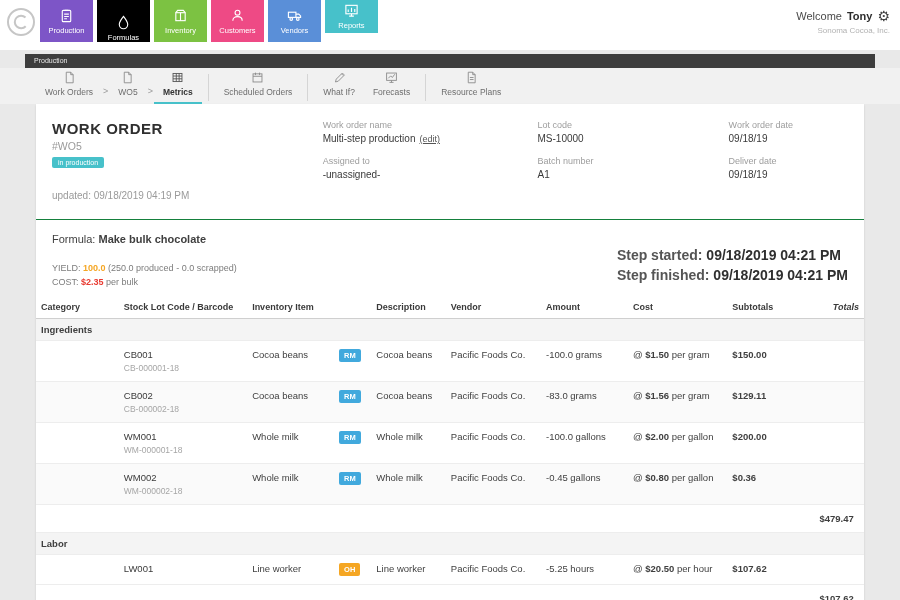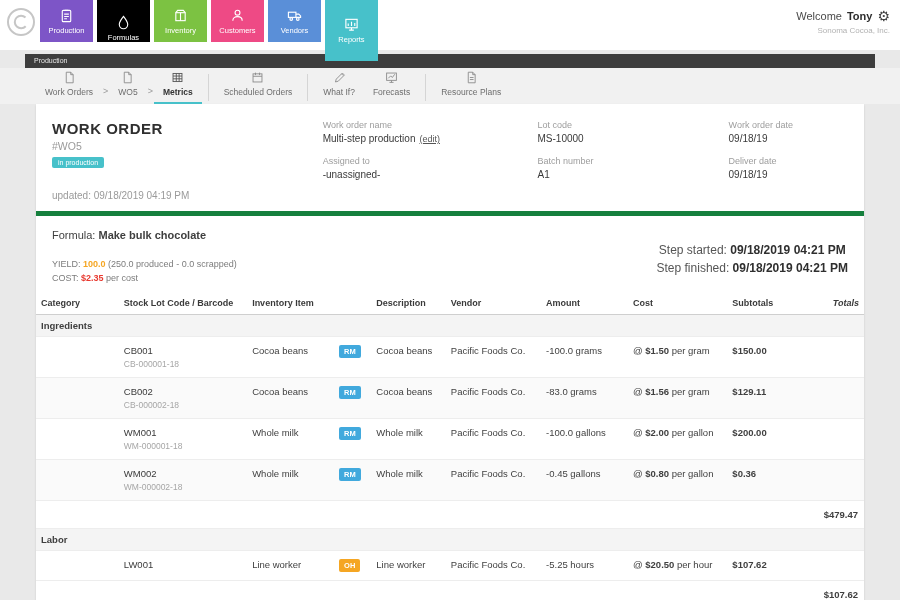--- a/index.html
+++ b/index.html
@@ -7,21 +7,21 @@
   body {
     width:900px; height:600px; overflow:hidden;
     background:#e9e9e9; color:#3f3f3f;
     font-family:"Liberation Sans", sans-serif; font-size:10px;
   }
   
   .header { background:#fff; height:50px; position:relative; }
   .logo { position:absolute; left:6px; top:7px; width:30px; height:30px; }
   .topnav { position:absolute; left:40px; top:0; display:flex; gap:4px; align-items:flex-start; }
   .navbtn { width:53px; height:42px; display:flex; flex-direction:column; align-items:center; justify-content:center; cursor:pointer; }
-  .navbtn.active { height:61px; }
+  .navbtn.active { height:33px; }
   .navicon { width:15px; height:15px; display:block; }
   .navicon svg { width:15px; height:15px; display:block; }
   .navlabel { color:#fff; font-size:7.5px; margin-top:3px; white-space:nowrap; }
   .user { position:absolute; right:10px; top:9px; text-align:right; }
   .user-line1 { font-size:11px; color:#4a4a4a; display:flex; align-items:center; gap:5px; justify-content:flex-end; }
   .user-name { font-weight:bold; color:#2d2d2d; }
   .gear { font-size:14px; color:#3f3f3f; cursor:pointer; line-height:1; }
   .company { font-size:8px; color:#b2b2b2; margin-top:3px; }
   
   .section-bar { margin:4px 25px 0 25px; height:14px; background:#3d3d3d; color:#e8e8e8;
@@ -29,52 +29,52 @@
   
   .subnav { display:flex; align-items:flex-end; padding:5px 0 0 36px; height:36px; background:#f1f1f1; }
   .tab { display:flex; flex-direction:column; align-items:center; gap:3px; padding:0 9px 5px 9px;
     font-size:8.5px; color:#6d6d6d; border-bottom:2px solid transparent; cursor:pointer; white-space:nowrap; }
   .tab svg { width:13px; height:13px; display:block; }
   .tab.active { border-bottom-color:#47c1ca; color:#333; font-weight:bold; }
   .crumb-sep { font-size:9px; color:#9a9a9a; padding:0 1px 8px 1px; }
   .vdivider { width:1px; background:#d5d5d5; height:27px; margin:0 6px 3px 6px; }
   
   .card { margin:0 36px; background:#fff; box-shadow:0 1px 2px rgba(0,0,0,0.12); }
-  .wo-header { display:grid; grid-template-columns:34% 27% 24% 15%; padding:16px 16px 4px 16px;
-    border-bottom:5px solid #15803d; }
+  .wo-header { display:grid; grid-template-columns:34% 27% 24% 15%; padding:16px 16px 12px 16px;
+    border-bottom:1px solid #15803d; }
   .wo-title { font-size:15px; font-weight:bold; letter-spacing:.5px; color:#2f2f2f; }
   .wo-number { color:#9a9a9a; font-size:10.5px; margin-top:3px; }
   .status-badge { display:inline-block; color:#fff; font-size:7px; padding:2px 6px; border-radius:2px; margin-top:5px; }
   .wo-updated { font-size:10px; color:#9a9a9a; margin-top:22px; margin-bottom:6px; }
   .field-label { font-size:9px; color:#9d9d9d; }
   .field-value { font-size:10px; color:#3a3a3a; margin:3px 0 12px 0; }
   .edit-link { color:#555; text-decoration:underline; font-size:9px; margin-left:4px; cursor:pointer; }
   
   .step-info { display:flex; justify-content:space-between; padding:13px 16px 9px 16px; }
   .formula-line { font-size:11px; margin-bottom:18px; }
   .formula-name { font-weight:bold; }
   .metric-line { font-size:9px; color:#7c7c7c; margin-top:4px; }
   .orange { color:#f5a623; font-weight:bold; }
   .red { color:#e8392f; font-weight:bold; }
-  .step-times { text-align:center; font-size:12px; color:#555; padding-top:14px; }
+  .step-times { text-align:left; font-size:14px; color:#555; padding-top:14px;font-weight:bold; }
   .step-times b { color:#2f2f2f; }
   .step-times div { margin-bottom:4px; }
   
   table { width:100%; border-collapse:collapse; font-size:9.5px; table-layout:fixed; }
   th { text-align:left; font-weight:bold; font-size:9px; color:#3a3a3a; padding:6px 5px;
     border-bottom:1px solid #cfcfcf; white-space:nowrap; overflow:hidden; }
   .th-right { text-align:right;font-style:italic; }
   td { padding:8px 5px; border-bottom:1px solid #ededed; vertical-align:top; overflow:hidden; }
   .section-row td { background:#f4f4f4; font-weight:bold; padding:5px; }
   .row-alt td { background:#fafafa;margin-left:37px; }
   .code { color:#3a3a3a; }
   .barcode { color:#a6a6a6; font-size:8.5px; margin-top:3px; }
   .badge { display:inline-block; color:#fff; font-size:7.5px; font-weight:bold; padding:2px 5px; border-radius:2px; }
   .subtotal { font-weight:bold; }
-  .total-cell { text-align:right; font-weight:bold; padding-right:6px; }
+  .total-cell { text-align:center; font-weight:bold; padding-right:6px; }
   .step-row td { background:#f6f6f6; font-weight:bold; }
 </style>
 </head>
 <body>
 
 <div class="header">
   <span class="logo">
     <svg viewBox="0 0 30 30">
         <circle cx="15" cy="15" r="13" fill="none" stroke="#c6c6c6" stroke-width="2"></circle>
         <path d="M19.5 10.5a6.3 6.3 0 1 0 .2 8.8" fill="none" stroke="#c6c6c6" stroke-width="2"></path>
@@ -248,21 +248,21 @@
         <span class="formula-name">Make bulk chocolate</span>
       </div>
       <div class="metric-line">
         <span>YIELD:</span>
         <span class="orange">100.0</span>
         <span>(250.0 produced - 0.0 scrapped)</span>
       </div>
       <div class="metric-line">
         <span>COST:</span>
         <span class="red">$2.35</span>
-        <span>per cost</span>
+        <span>per bulk</span>
       </div>
     </div>
     <div class="step-times">
       <div><span>Step started:</span> <b>09/18/2019 04:21 PM</b></div>
       <div><span>Step finished:</span> <b>09/18/2019 04:21 PM</b></div>
     </div>
   </div>
 
   <table>
     <colgroup>

